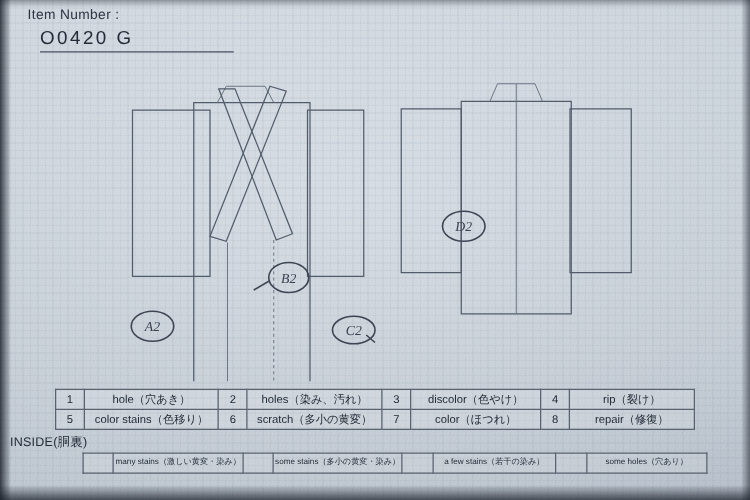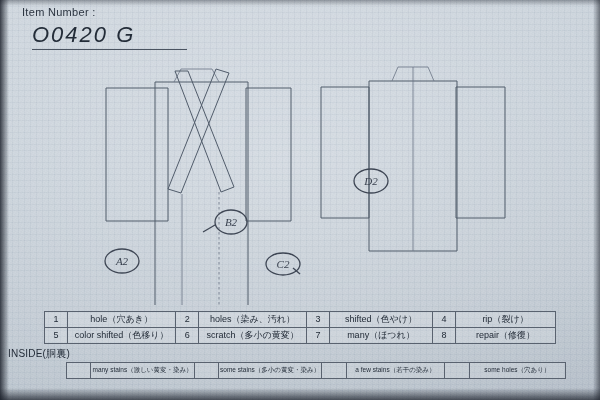--- a/index.html
+++ b/index.html
@@ -66,24 +66,23 @@
     letter-spacing: 0.3px;
   }
   #itemValueWrap {
     margin-top: 4px;
     margin-left: 10px;
     width: 155px;
     border-bottom: 1.4px solid #4a5360;
     padding-bottom: 1px;
   }
   #itemValue {
-    font-size: 22px;
+    font-size: 15px;
     color: #232c38;
     letter-spacing: 2px;
-    font-style: italic;
   }
 
   
   #drawings { position: absolute; left: 0; top: 55px; width: 600px; height: 250px; }
   #drawings svg { display: block; }
   .dline { fill: none; stroke: #515c6b; stroke-width: 1; }
   .dline-thin { fill: none; stroke: #6b7585; stroke-width: 0.8; }
   .dash { fill: none; stroke: #6b7585; stroke-width: 0.8; stroke-dasharray: 2.5 2.5; }
   .hand { fill: none; stroke: #3e4654; stroke-width: 1.3; }
   .handtxt {
@@ -215,31 +214,31 @@
   </div>
 
   <table id="defectTable">
     <tbody>
       <tr>
         <td class="num">1</td>
         <td class="lbl">hole（穴あき）</td>
         <td class="num">2</td>
         <td class="lbl">holes（染み、汚れ）</td>
         <td class="num">3</td>
-        <td class="lbl">shifted（色やけ）</td>
+        <td class="lbl">discolor（色やけ）</td>
         <td class="num">4</td>
         <td class="lbl">rip（裂け）</td>
       </tr>
       <tr>
         <td class="num">5</td>
-        <td class="lbl">color shifted（色移り）</td>
+        <td class="lbl">color stains（色移り）</td>
         <td class="num">6</td>
         <td class="lbl">scratch（多小の黄変）</td>
         <td class="num">7</td>
-        <td class="lbl">many（ほつれ）</td>
+        <td class="lbl">color（ほつれ）</td>
         <td class="num">8</td>
         <td class="lbl">repair（修復）</td>
       </tr>
     </tbody>
   </table>
 
   <div id="insideLabel">INSIDE(胴裏)</div>
   <table id="insideTable">
     <tbody>
       <tr>

